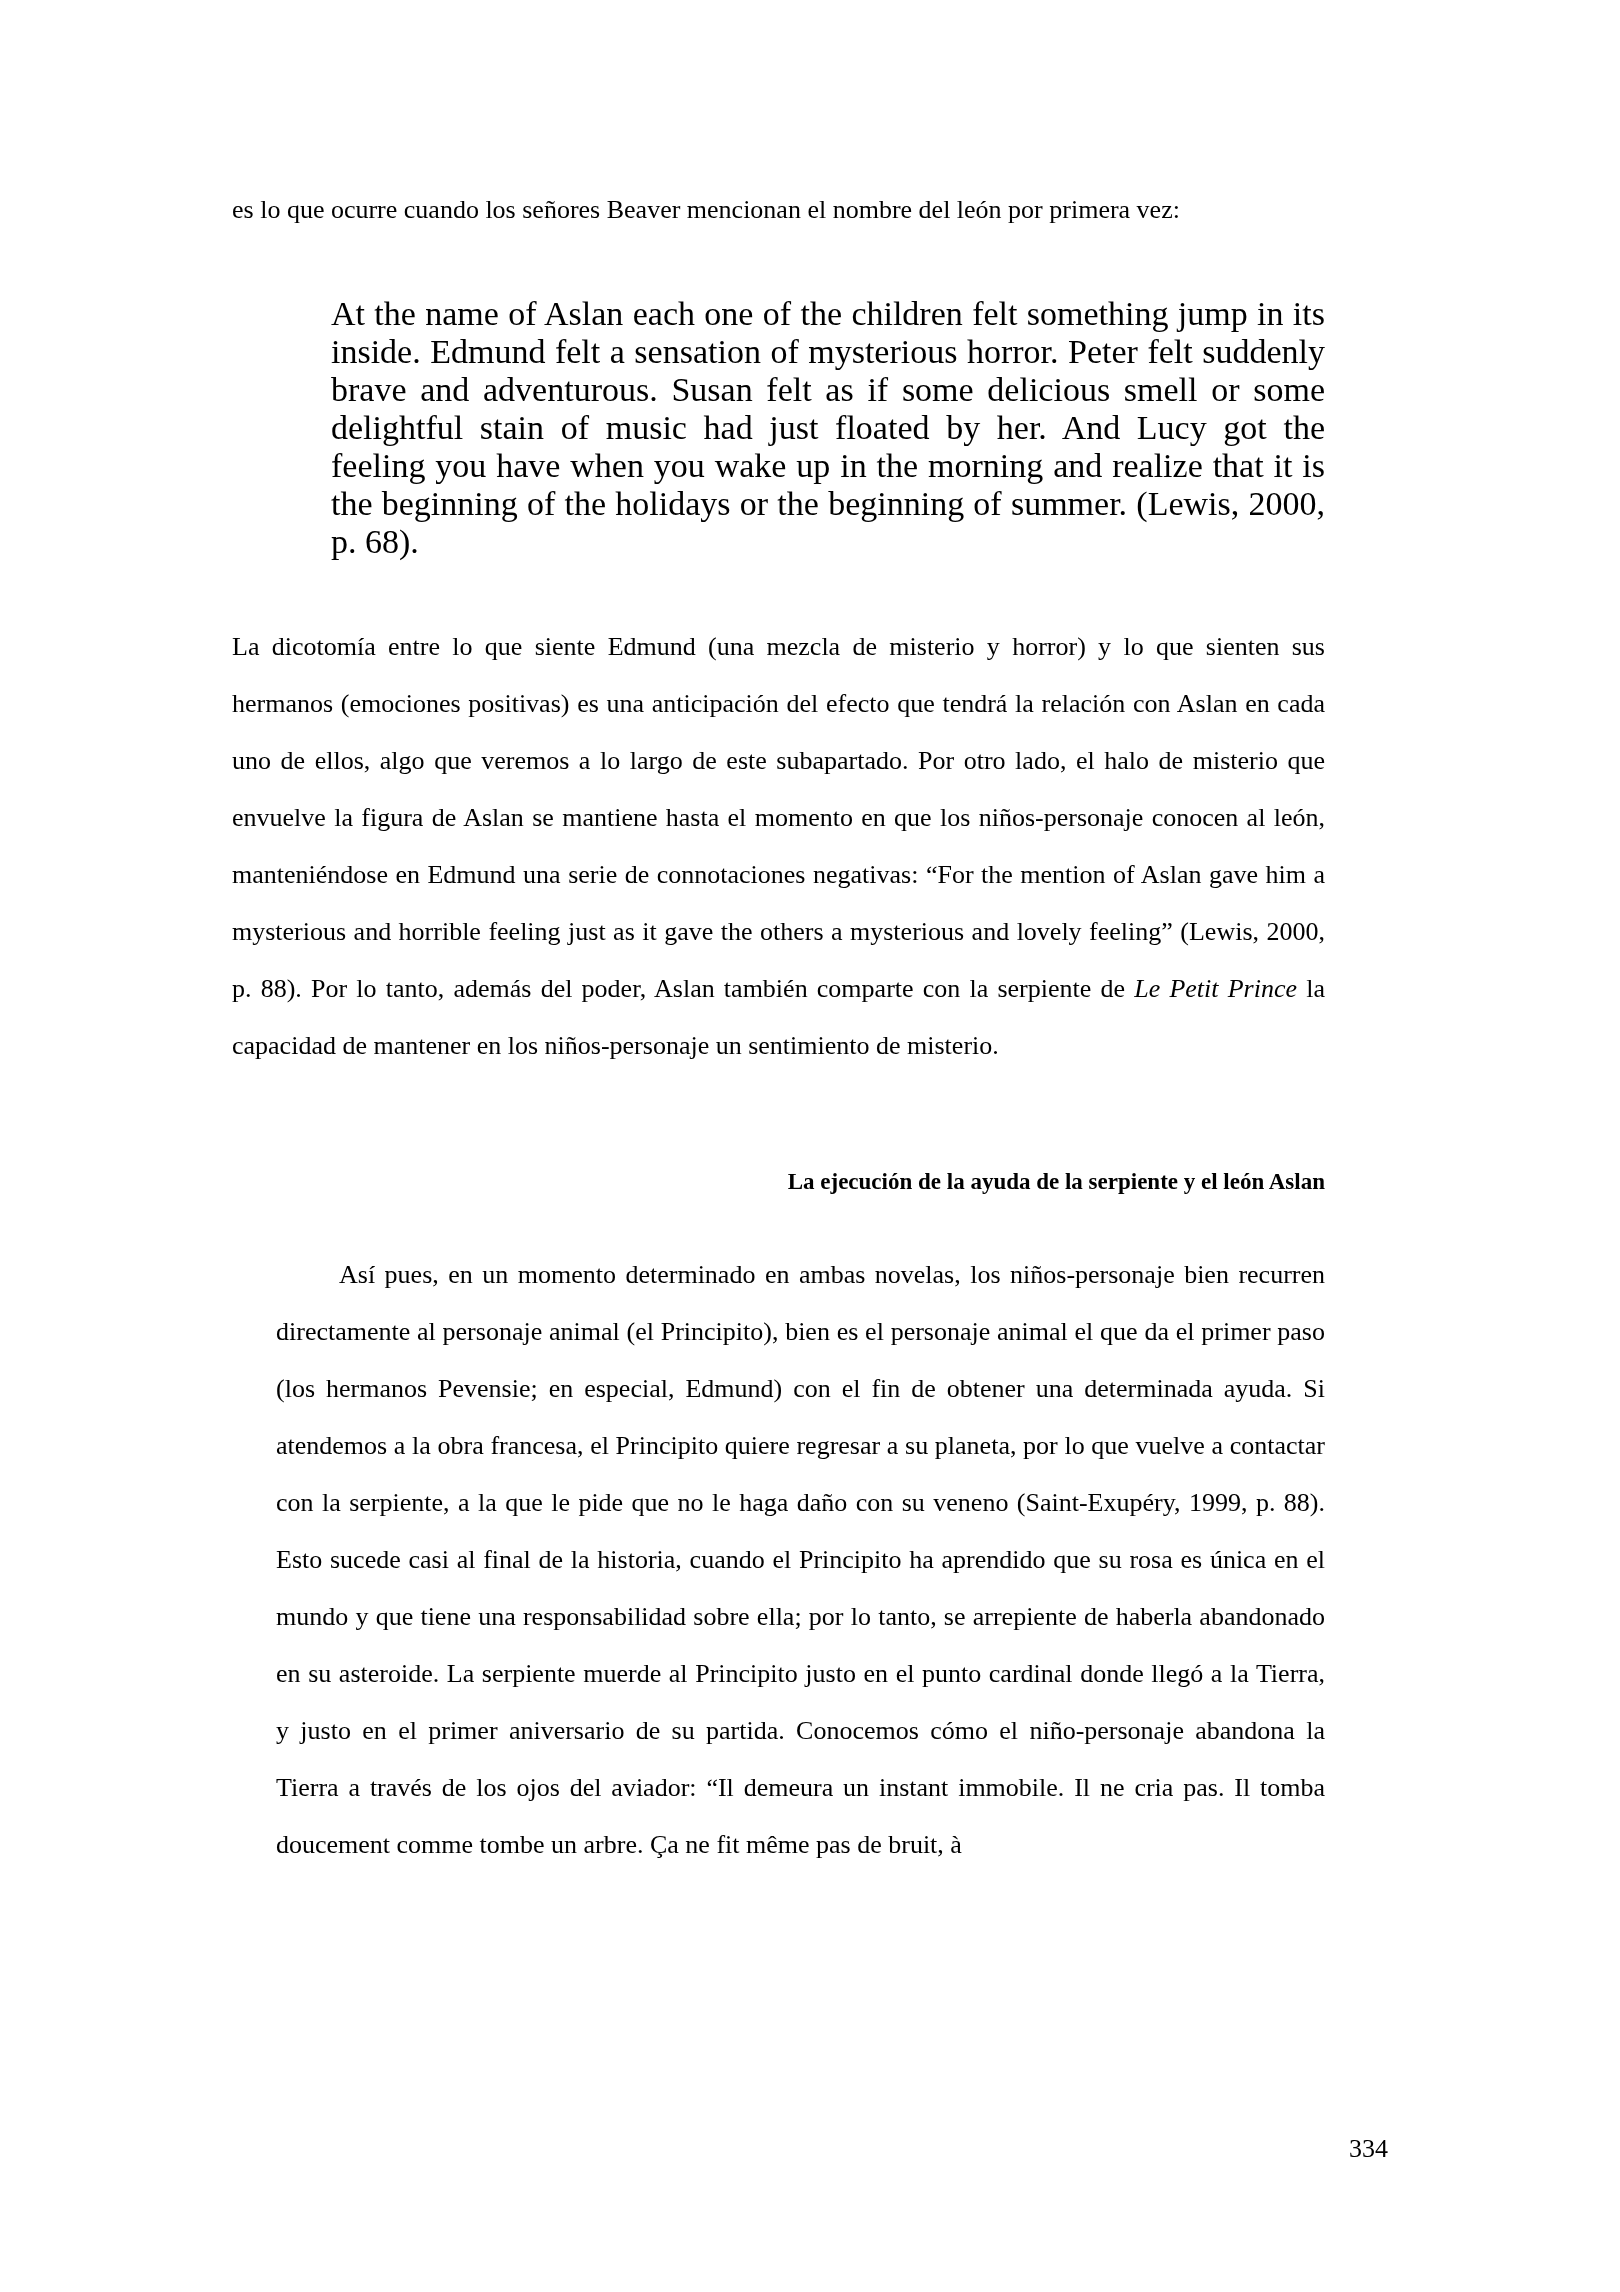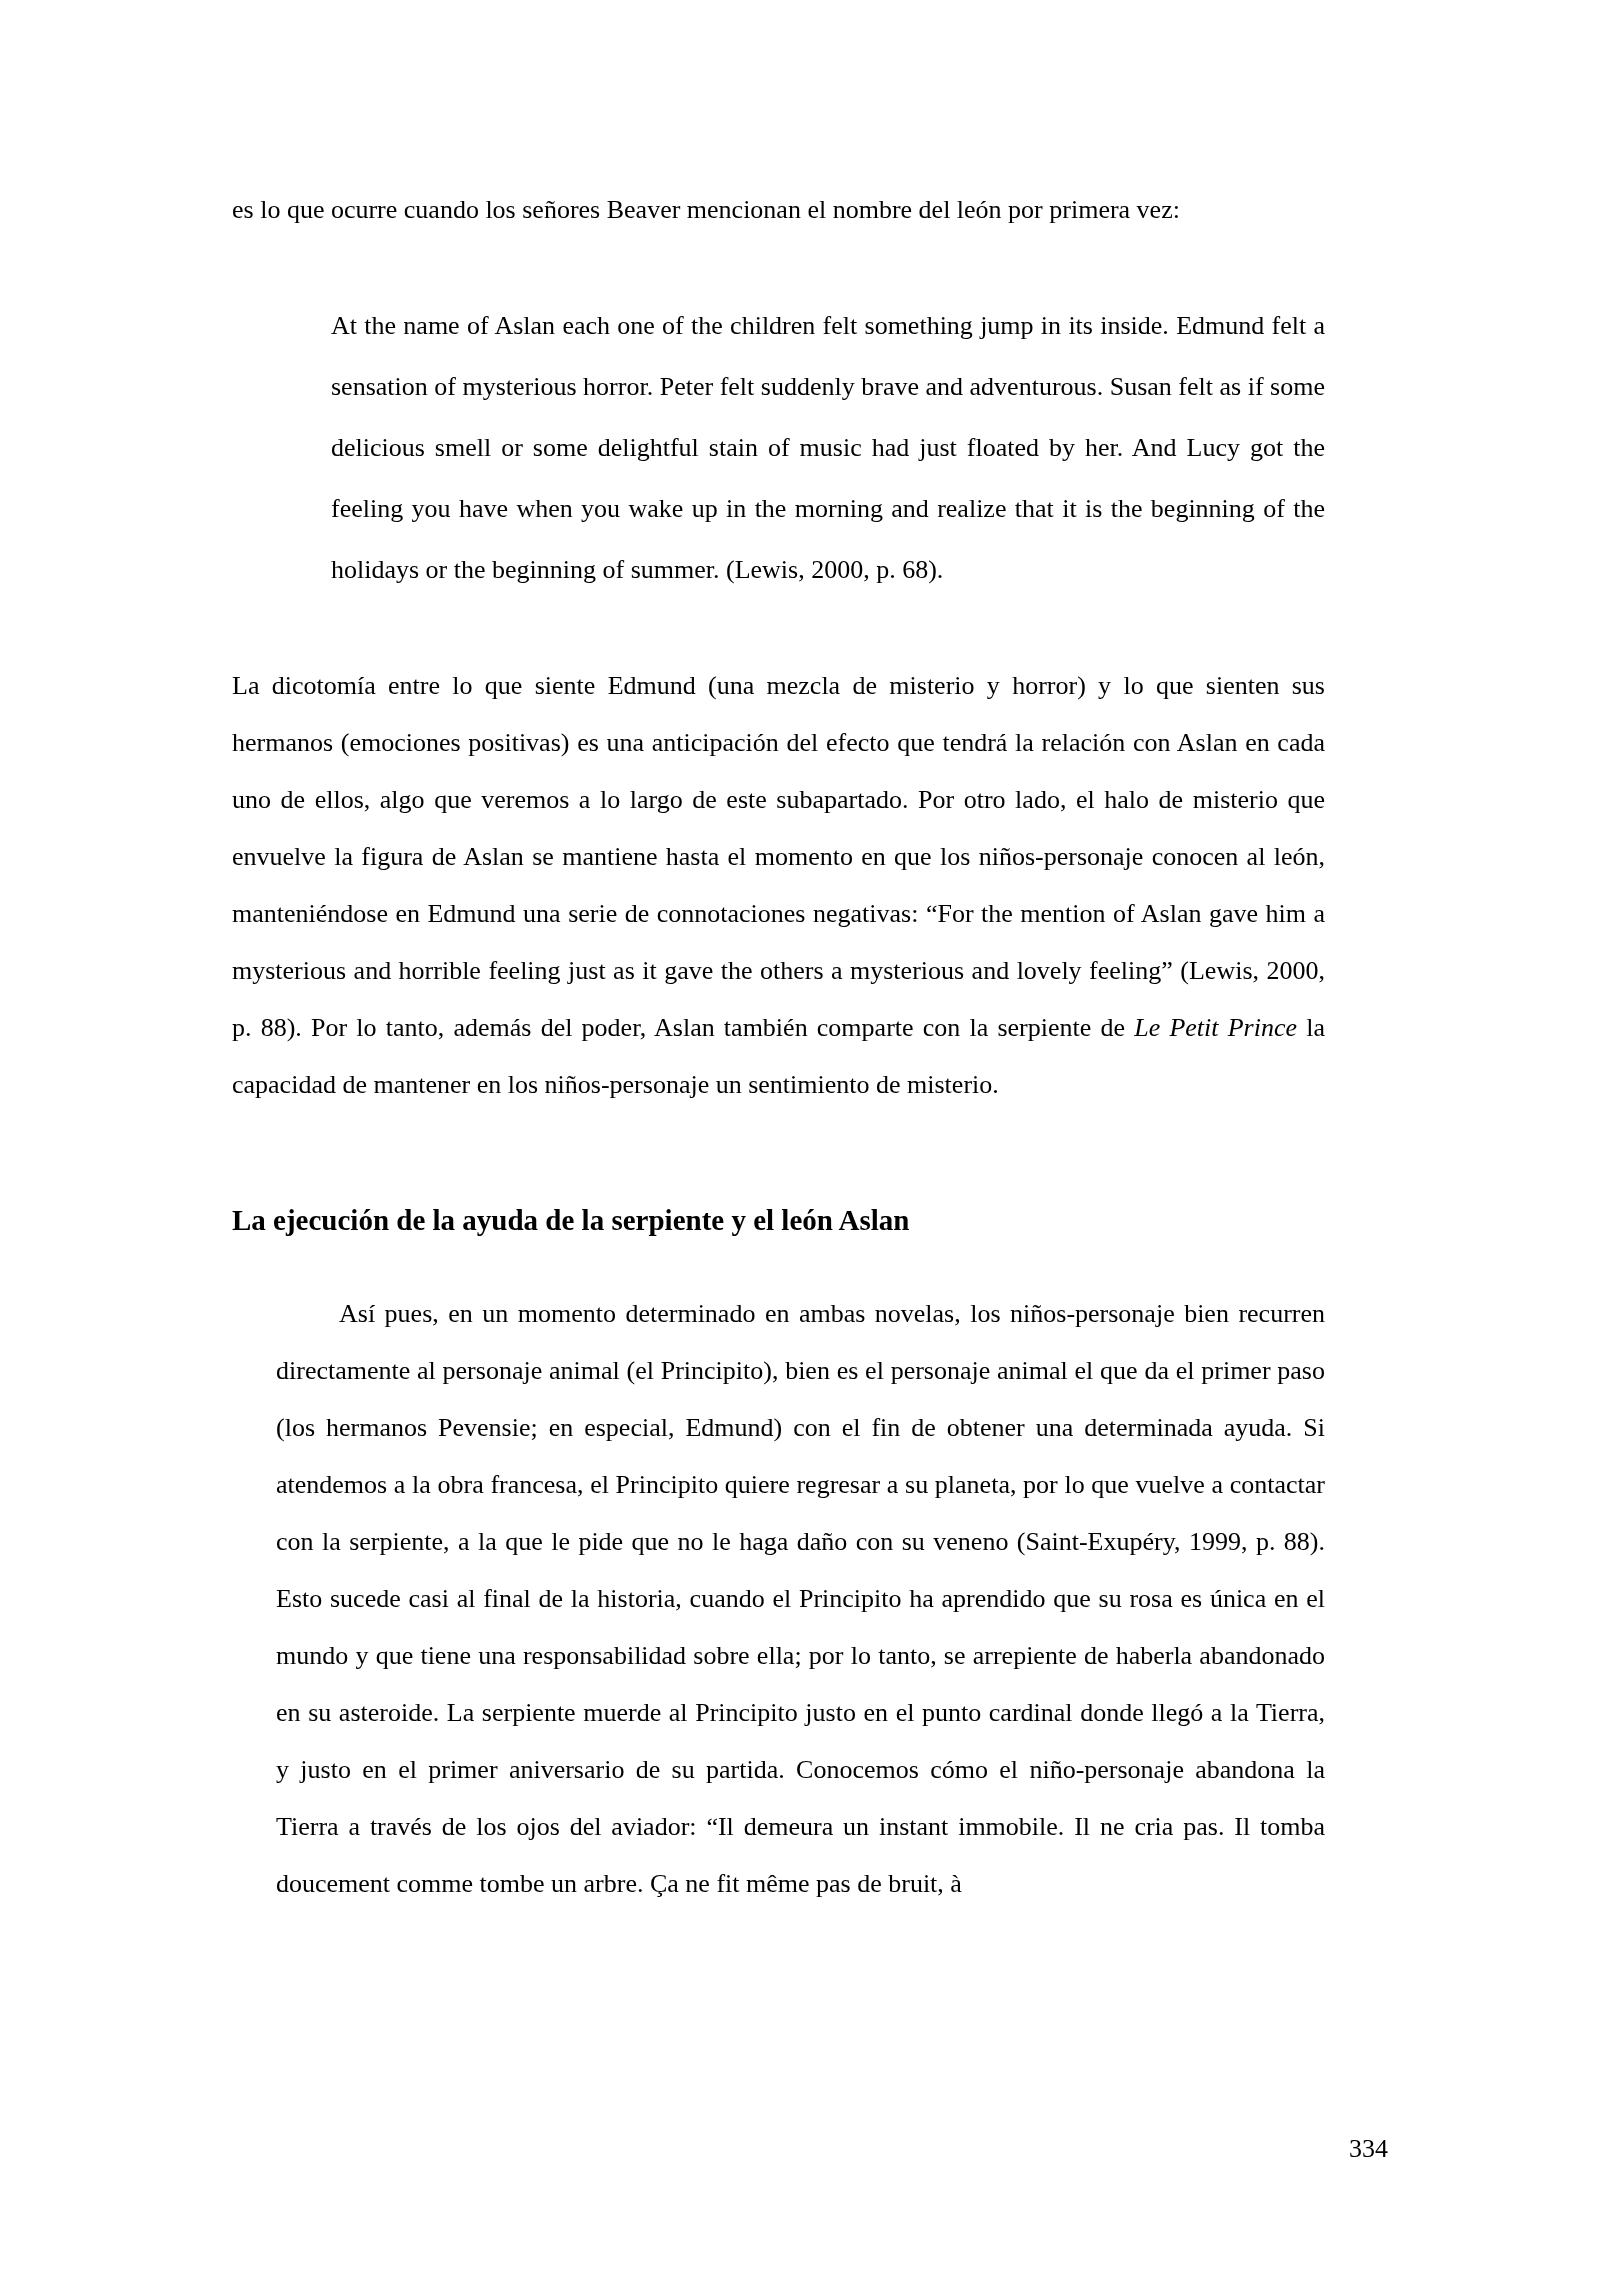--- a/index.html
+++ b/index.html
@@ -34,32 +34,32 @@
   .para {
     margin: 0;
   }
   .indent-first {
     text-indent: 63px;
     margin-left: 44px;
   }
   .quote-block {
     margin: 57px 0 0 0;
     padding-left: 99px;
-    font-size: 26px;
-    line-height: 61px;
+    font-size: 34px;
+    line-height: 38px;
     text-align: justify;
     text-justify: inter-word;
   }
   .gap-after-quote {
     margin-top: 57px;
   }
   .section-heading {
-    font-size: 29px;
+    font-size: 23px;
     font-weight: bold;
-    text-align: left;
+    text-align: right;
     margin: 88px 0 45px 0;
     line-height: 39px;
   }
   .page-number {
     position: absolute;
     right: 232px;
     bottom: 130px;
     font-size: 26px;
     line-height: 29px;
     text-align: right;

